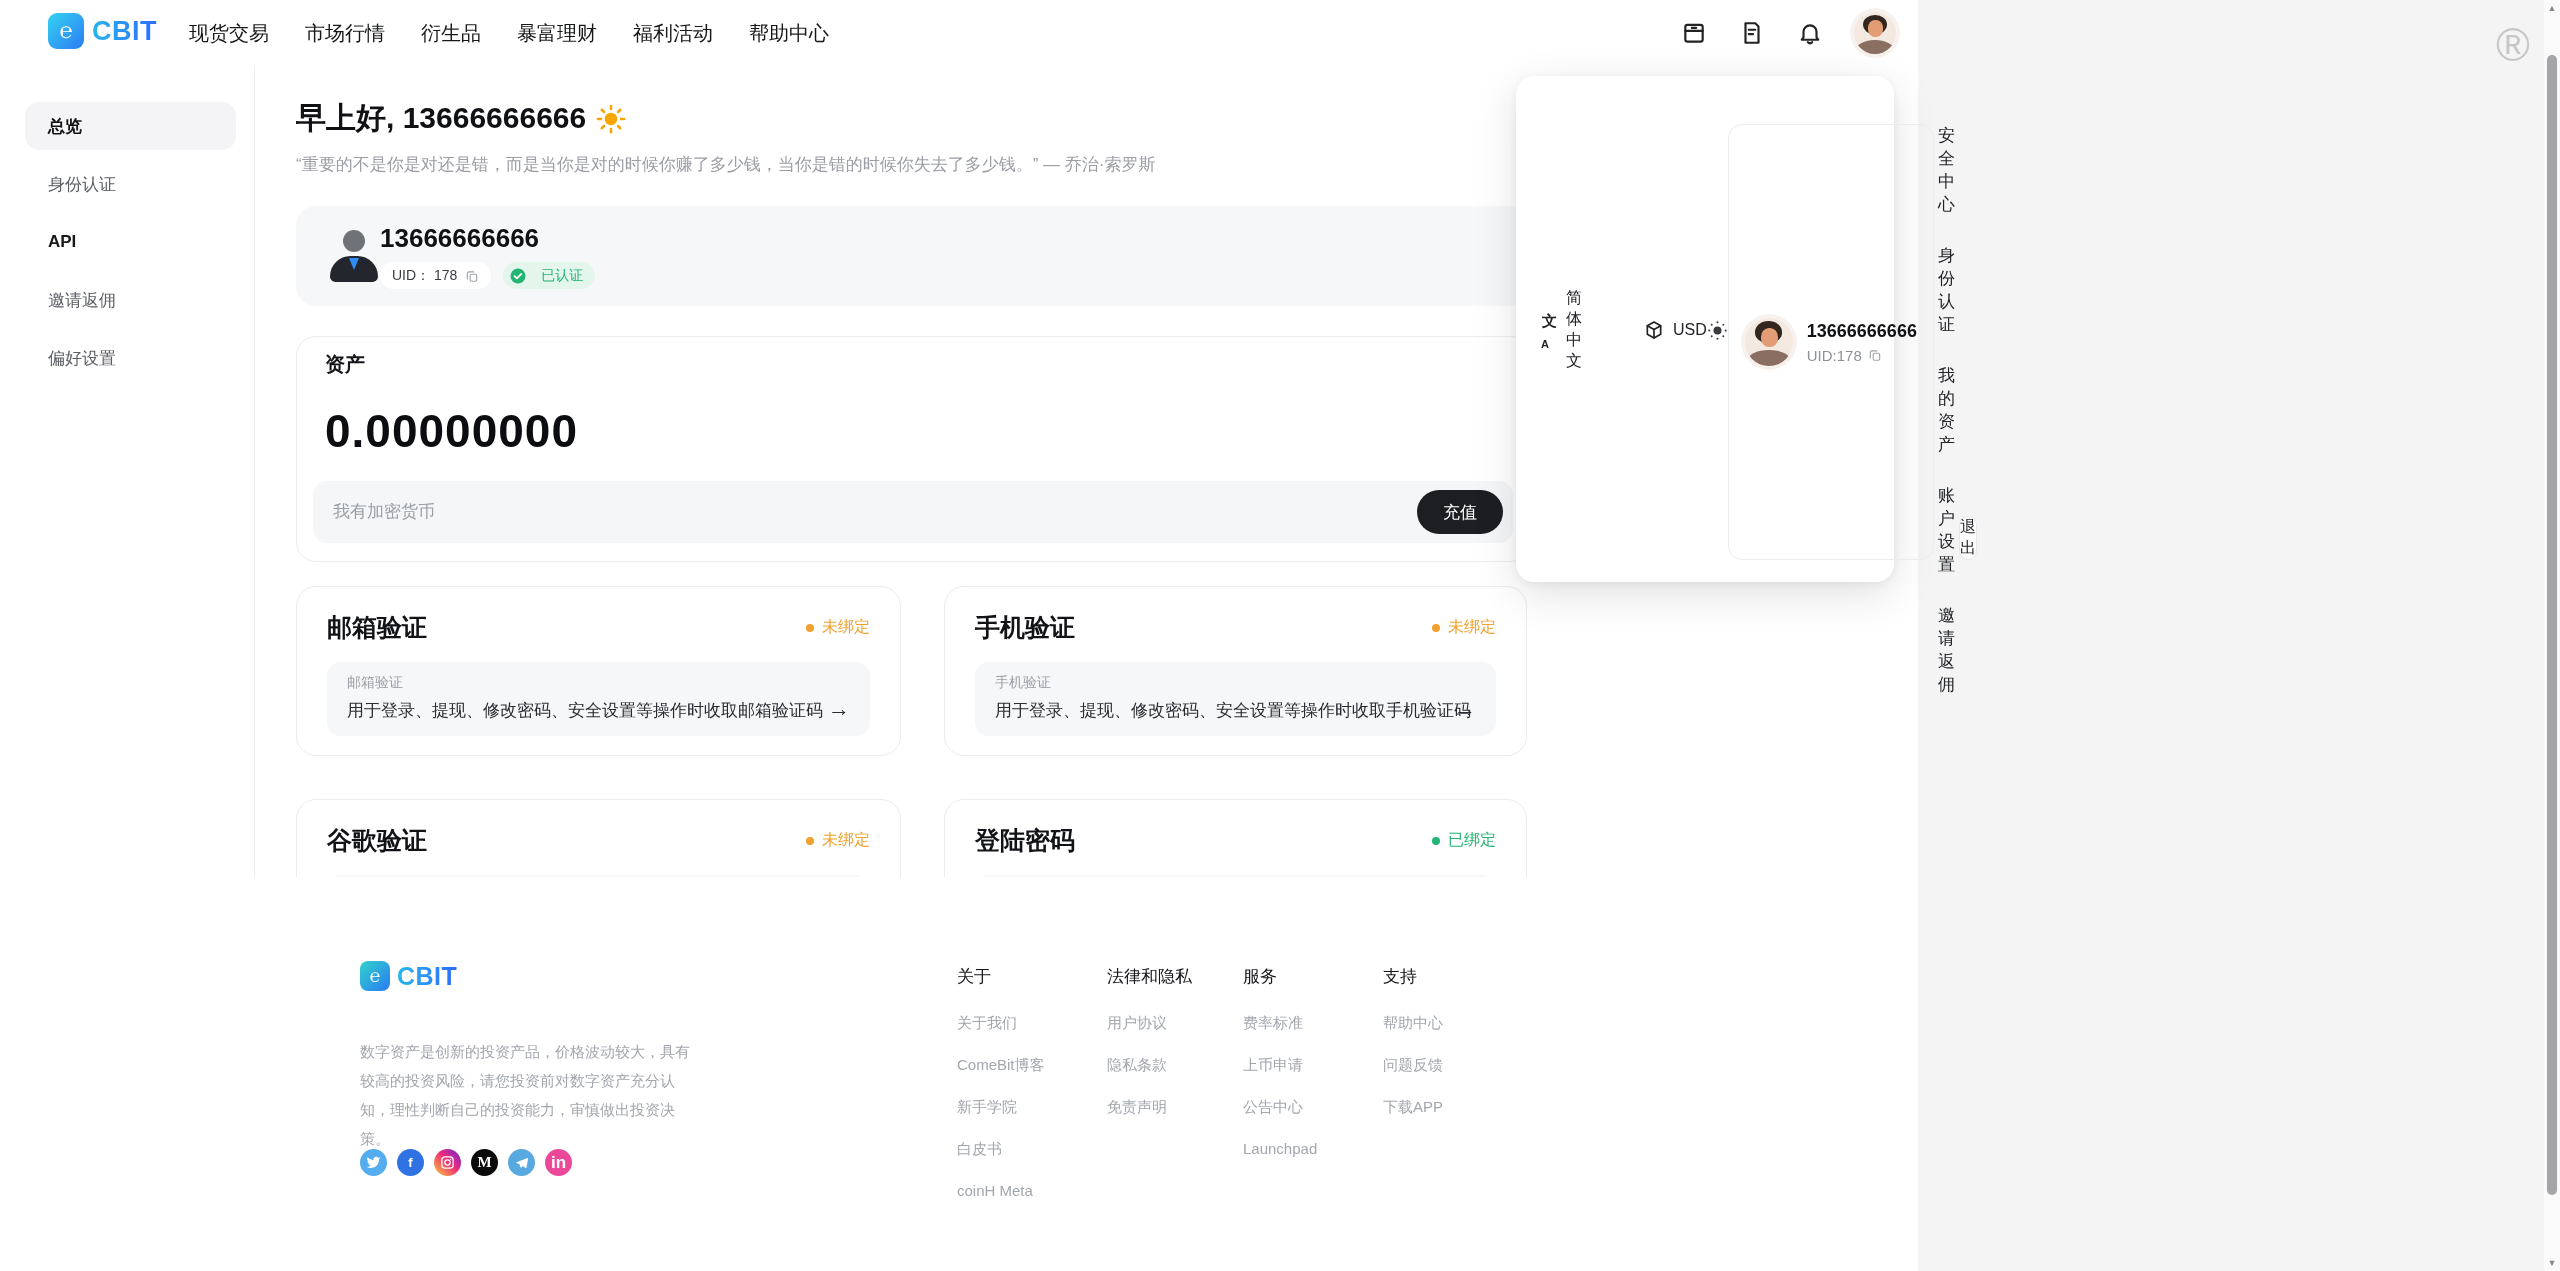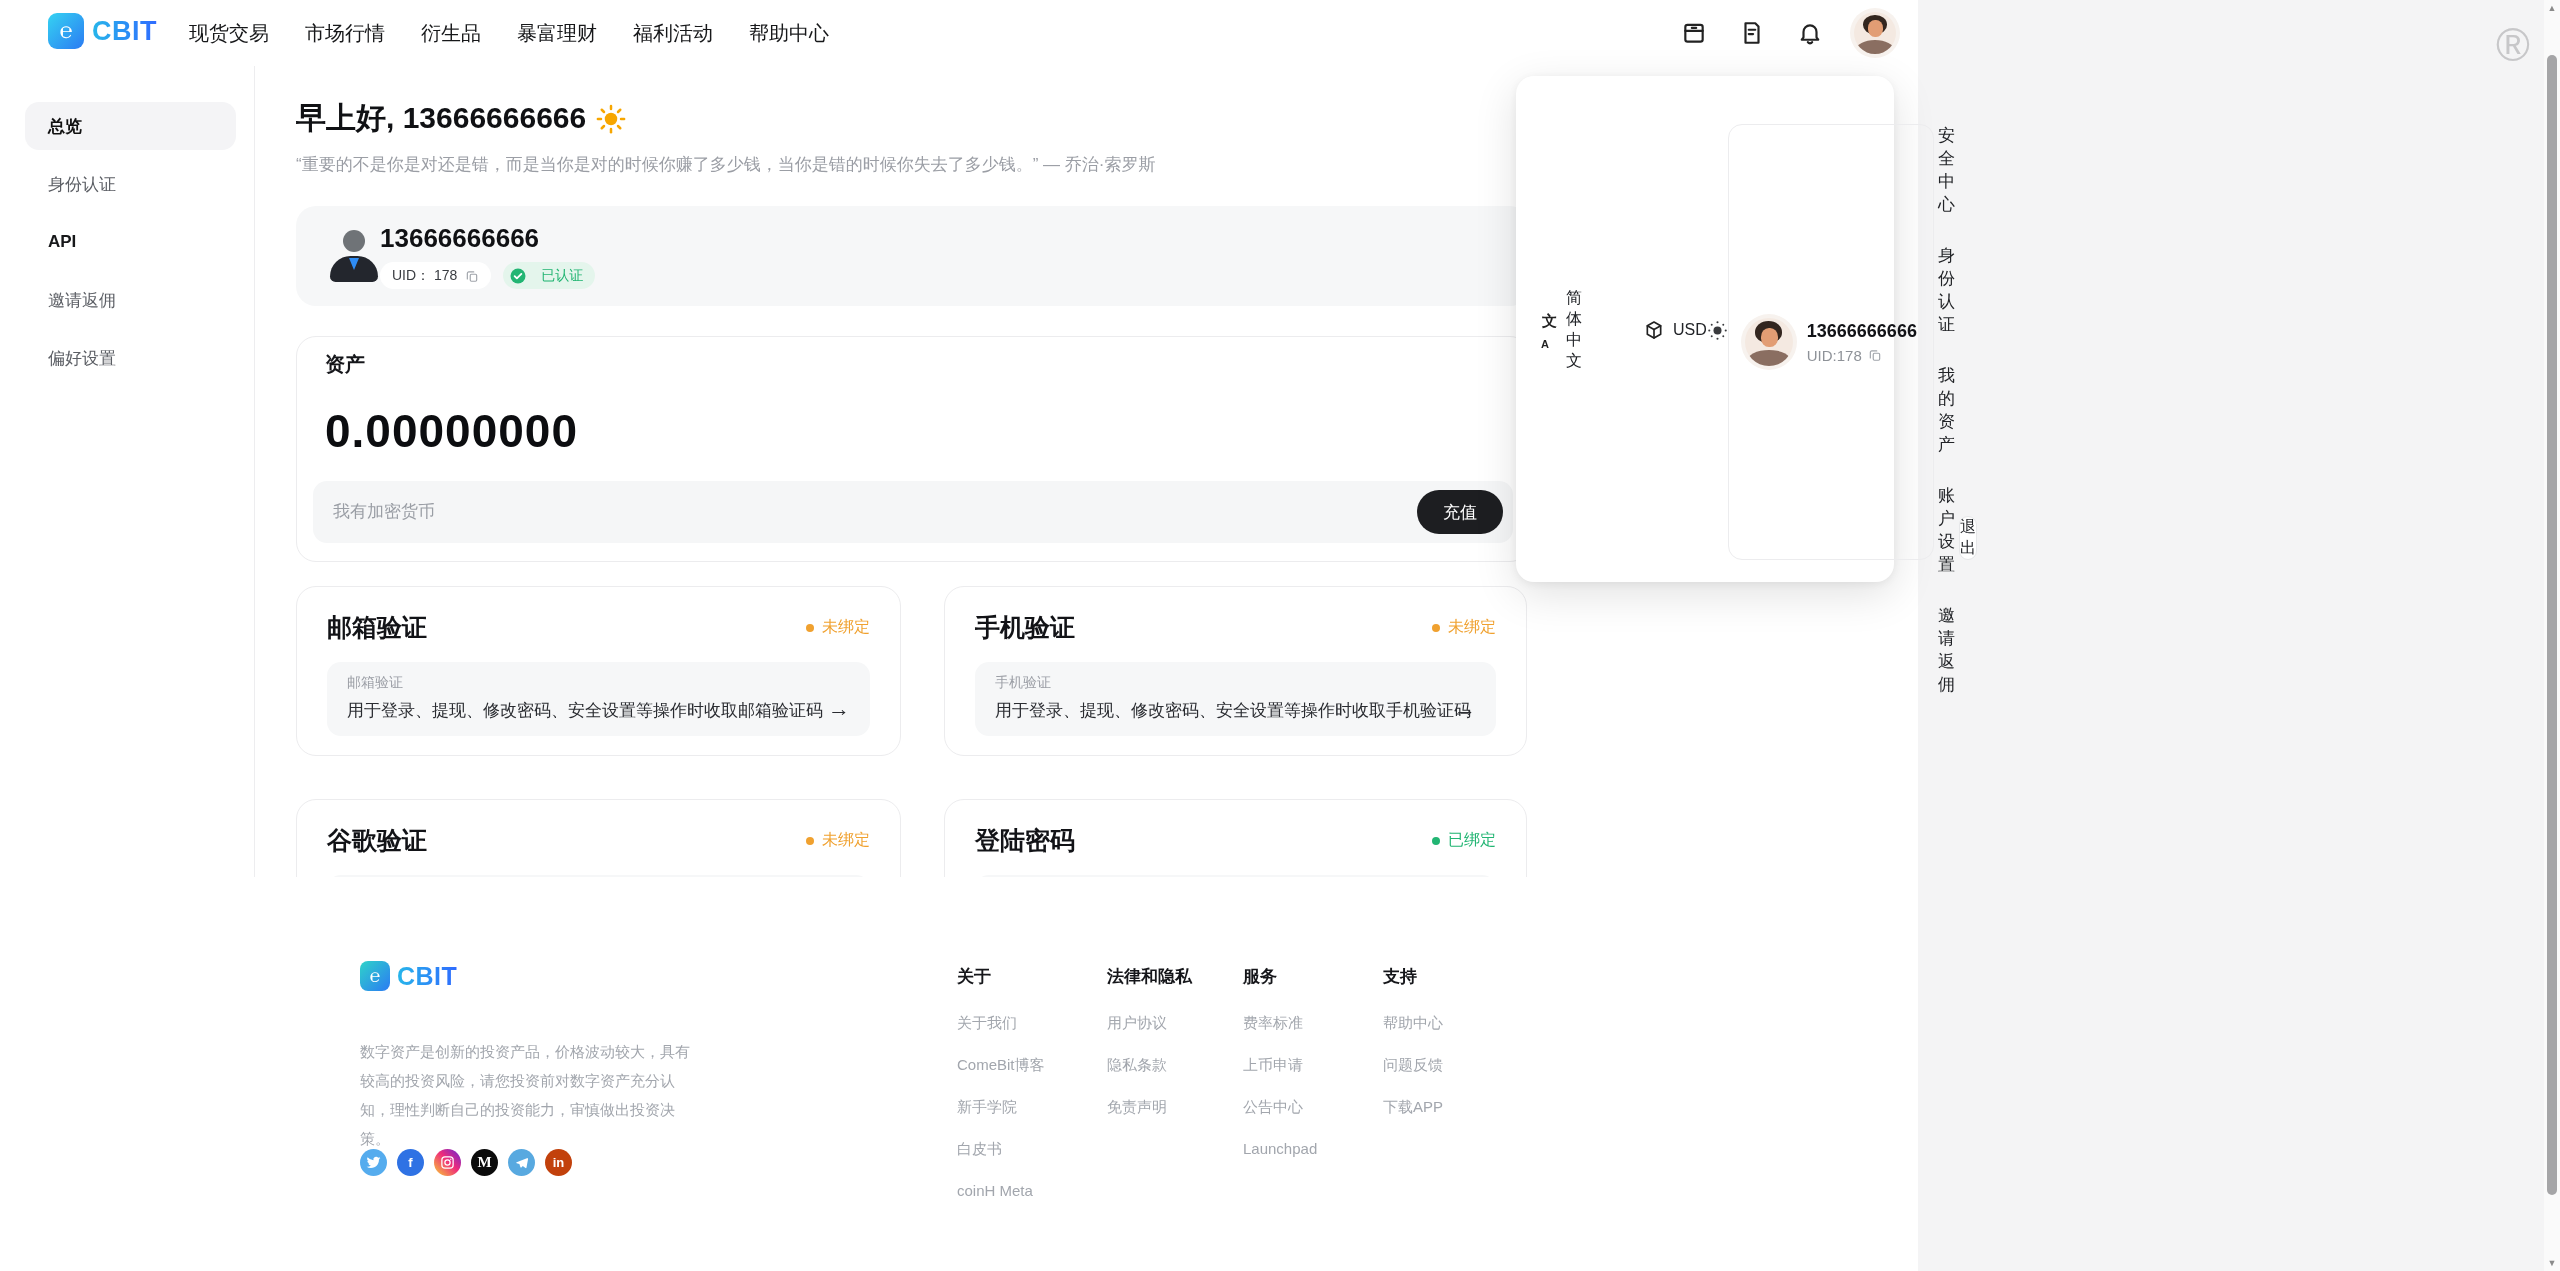--- a/index.html
+++ b/index.html
@@ -95,23 +95,23 @@
   .footer { position:absolute; left:0; top:877px; width:1918px; height:394px; background:#fff; z-index:10; }
   .f-brand { position:absolute; left:360px; top:84px; display:flex; align-items:center; gap:7px; }
   .f-brand .logo-glyph { width:30px; height:30px; font-size:18px; border-radius:8px; background:linear-gradient(135deg,#2fd3c9 0%,#2b7bf3 100%); }
   .f-brand .wordmark { font-size:25px; }
   .f-disclaimer { position:absolute; left:360px; top:160px; width:336px; font-size:15px; line-height:29px; color:#a2a6ad; }
   .f-socials { position:absolute; left:360px; top:272px; display:flex; gap:10px; }
   .soc { width:27px; height:27px; border-radius:50%; display:flex; align-items:center; justify-content:center; color:#fff; font-size:13px; font-weight:bold; cursor:pointer; }
   .soc-twitter { background:#55acee; } .soc-facebook { background:#2f72e4; }
   .soc-instagram { background:linear-gradient(45deg,#f9ce34,#ee2a7b 55%,#6228d7); }
   .soc-medium { background:#0b0b0b; font-family:"Liberation Serif",serif; font-size:15px; }
-  .soc-telegram { background:#58a9e0; } .soc-linkedin { background:#c2410c; font-size:13px; }
+  .soc-telegram { background:#58a9e0; } .soc-linkedin { background:#ec4899; font-size:17px; }
   .f-col { position:absolute; top:88px; }
-  .f-col h4 { font-size:17px; font-weight:bold; color:#15161a; margin-bottom:26px; }
+  .f-col h4 { font-size:17px; font-weight:normal; color:#15161a; margin-bottom:26px; }
   .f-col a { display:block; font-size:15px; color:#a2a6ad; text-decoration:none; margin-bottom:23px; cursor:pointer; }
   .f-col-0 { left:957px; } .f-col-1 { left:1107px; } .f-col-2 { left:1243px; } .f-col-3 { left:1383px; }
 
   
   .gray-strip { position:absolute; left:1918px; top:0; width:626px; height:1271px; background:#f4f4f5; }
   .reg-mark { position:absolute; left:2496px; top:18px; font-size:46px; color:#c7c7c9; z-index:6; }
   .scrollbar { position:absolute; left:2544px; top:0; width:16px; height:1271px; background:#fafafa; z-index:40; }
   .sb-up { position:absolute; top:3px; left:0; width:16px; text-align:center; font-size:9px; color:#8a8a8a; }
   .sb-down { position:absolute; bottom:3px; left:0; width:16px; text-align:center; font-size:9px; color:#8a8a8a; }
   .sb-thumb { position:absolute; left:3px; top:55px; width:10px; height:1140px; background:#a5a5a7; border-radius:5px; }

